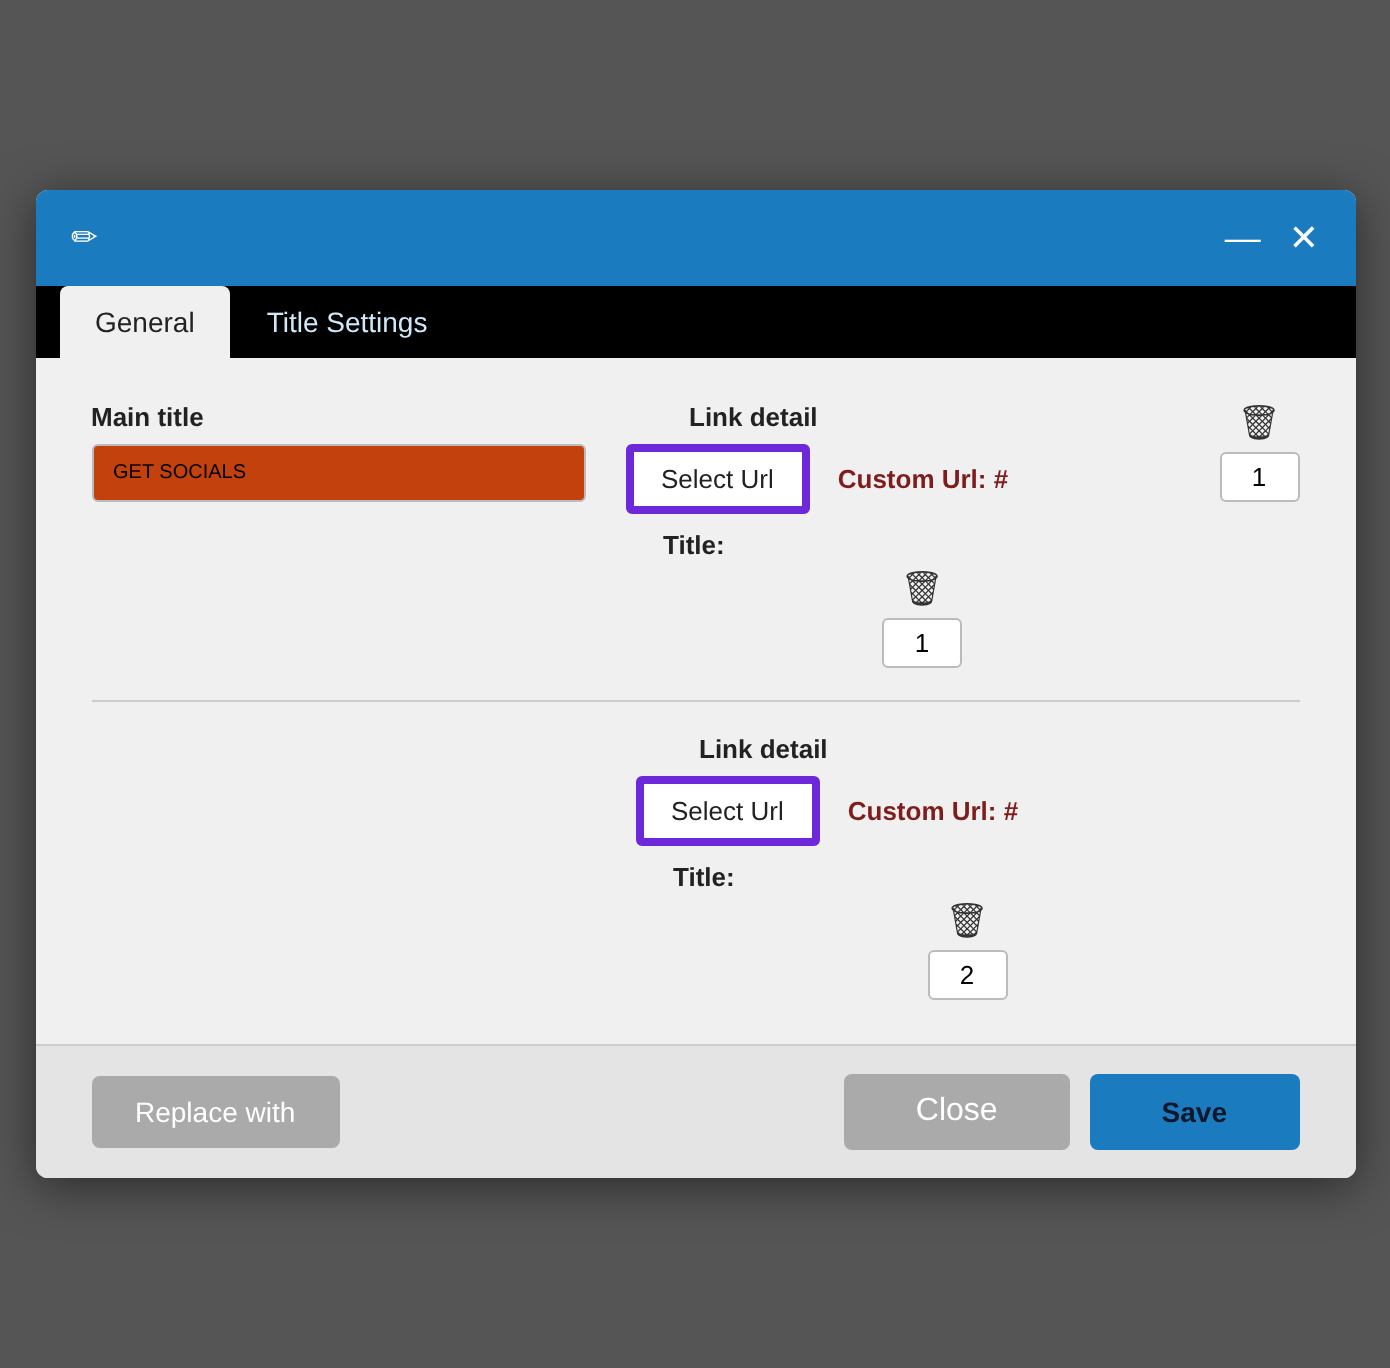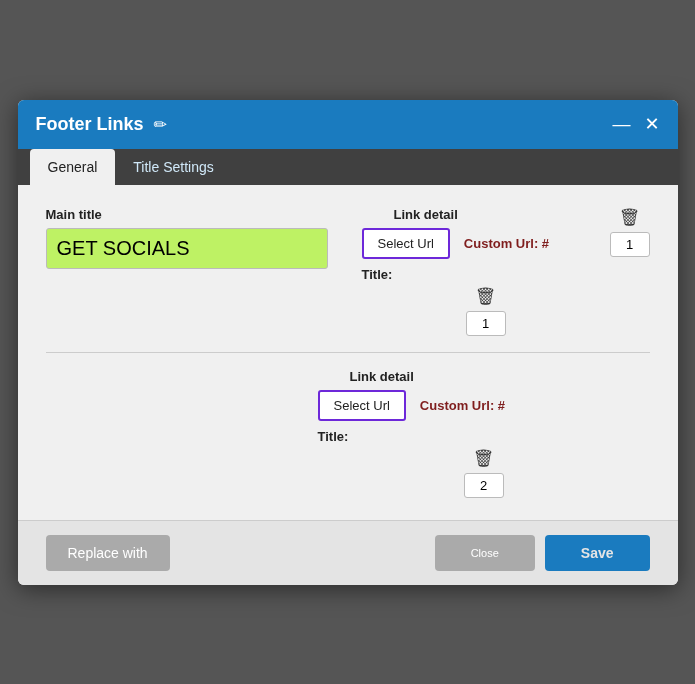--- a/index.html
+++ b/index.html
@@ -46,21 +46,21 @@
     }
     .title-bar-minimize, .title-bar-close {
       color: #fff;
       font-size: 18px;
       cursor: pointer;
       background: none;
       border: none;
       line-height: 1;
     }
     .tabs {
-      background: #404040;
+      background: #000000;
       display: flex;
       gap: 0;
       padding: 0 12px;
     }
     .tab {
       padding: 10px 18px;
       font-size: 14px;
       cursor: pointer;
       color: #d0e8f8;
       border-radius: 4px 4px 0 0;
@@ -76,25 +76,25 @@
       background: #f0f0f0;
       padding: 22px 28px;
     }
     .label {
       font-size: 13px;
       font-weight: bold;
       margin-bottom: 6px;
       color: #222;
     }
     .main-title-input {
-      width: 282px;
+      width: 247px;
       padding: 8px 10px;
-      font-size: 20px;
+      font-size: 10px;
       border: 1px solid #bbb;
-      background: #bef264;
+      background: #c2410c;
       border-radius: 3px;
     }
     .link-detail-inner {
       flex: 1;
     }
     .link-detail-label {
       font-size: 13px;
       font-weight: bold;
       color: #222;
       margin-bottom: 6px;
@@ -102,36 +102,37 @@
     }
     .link-detail-row {
       display: flex;
       align-items: center;
       gap: 14px;
     }
     .select-url-btn {
       padding: 6px 14px;
       font-size: 13px;
       background: #fff;
-      border: 2px solid #6d28d9;
+      border: 4px solid #6d28d9;
       border-radius: 3px;
       cursor: pointer;
       color: #222;
     }
     .custom-url-text {
       font-size: 13px;
       font-weight: bold;
       color: #7f1d1d;
     }
     .title-label {
       font-size: 13px;
       font-weight: bold;
       color: #222;
       margin-top: 8px;
       margin-bottom: 4px;
+      margin-left: 19px;
     }
     .sort-box-area {
       display: flex;
       flex-direction: column;
       align-items: center;
       gap: 4px;
     }
     .trash-icon {
       font-size: 17px;
       color: #333;
@@ -185,58 +186,57 @@
       border-radius: 4px;
       font-size: 14px;
       color: #fff;
       cursor: pointer;
     }
     .btn-close {
       padding: 10px 36px;
       background: #aaa;
       border: none;
       border-radius: 4px;
-      font-size: 11px;
+      font-size: 16px;
       color: #fff;
       cursor: pointer;
     }
     .btn-save {
       padding: 10px 36px;
       background: #1a7bbf;
       border: none;
       border-radius: 4px;
       font-size: 14px;
-      color: #e5e5e5;
+      color: #0f172a;
       cursor: pointer;
       font-weight: bold;
     }
     .top-area {
       display: flex;
       align-items: flex-start;
-      gap: 34px;
+      gap: 20px;
     }
     .top-left-section {
       display: flex;
       flex-direction: column;
     }
     .top-right-section {
       flex: 1;
       display: flex;
       align-items: flex-start;
       justify-content: space-between;
     }
   </style>
 </head>
 <body>
 
 <div class="dialog">
 
   <div class="title-bar">
     <div class="title-bar-left">
-      <span class="title-bar-title">Footer Links</span>
       <span class="title-bar-edit-icon">✏</span>
     </div>
     <div class="title-bar-controls">
       <button class="title-bar-minimize">—</button>
       <button class="title-bar-close">✕</button>
     </div>
   </div>
 
   <div class="tabs">
     <button class="tab active">General</button>

